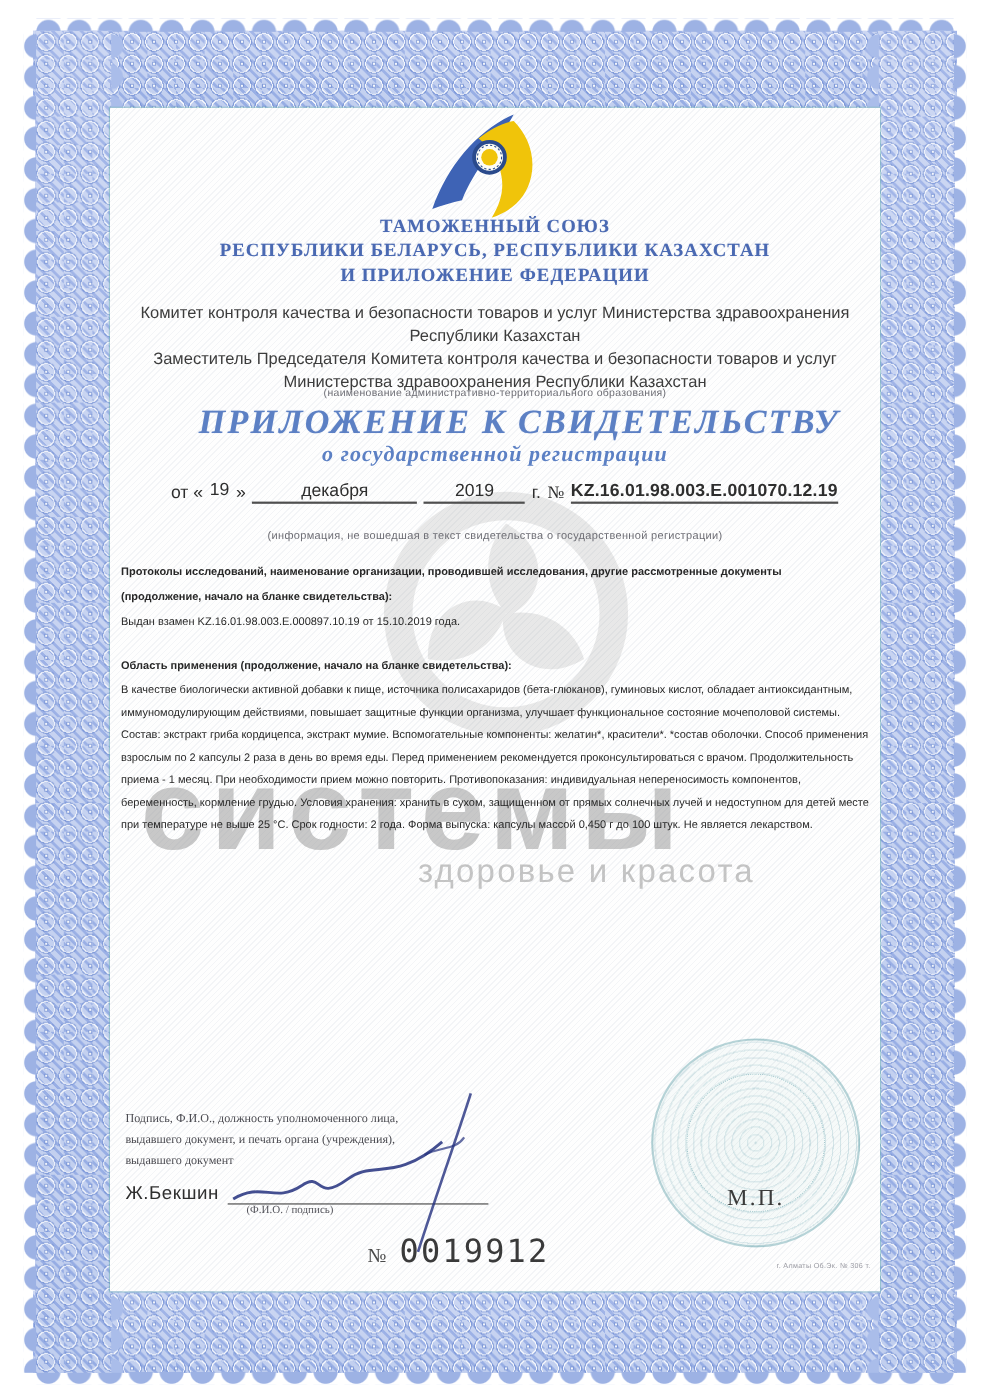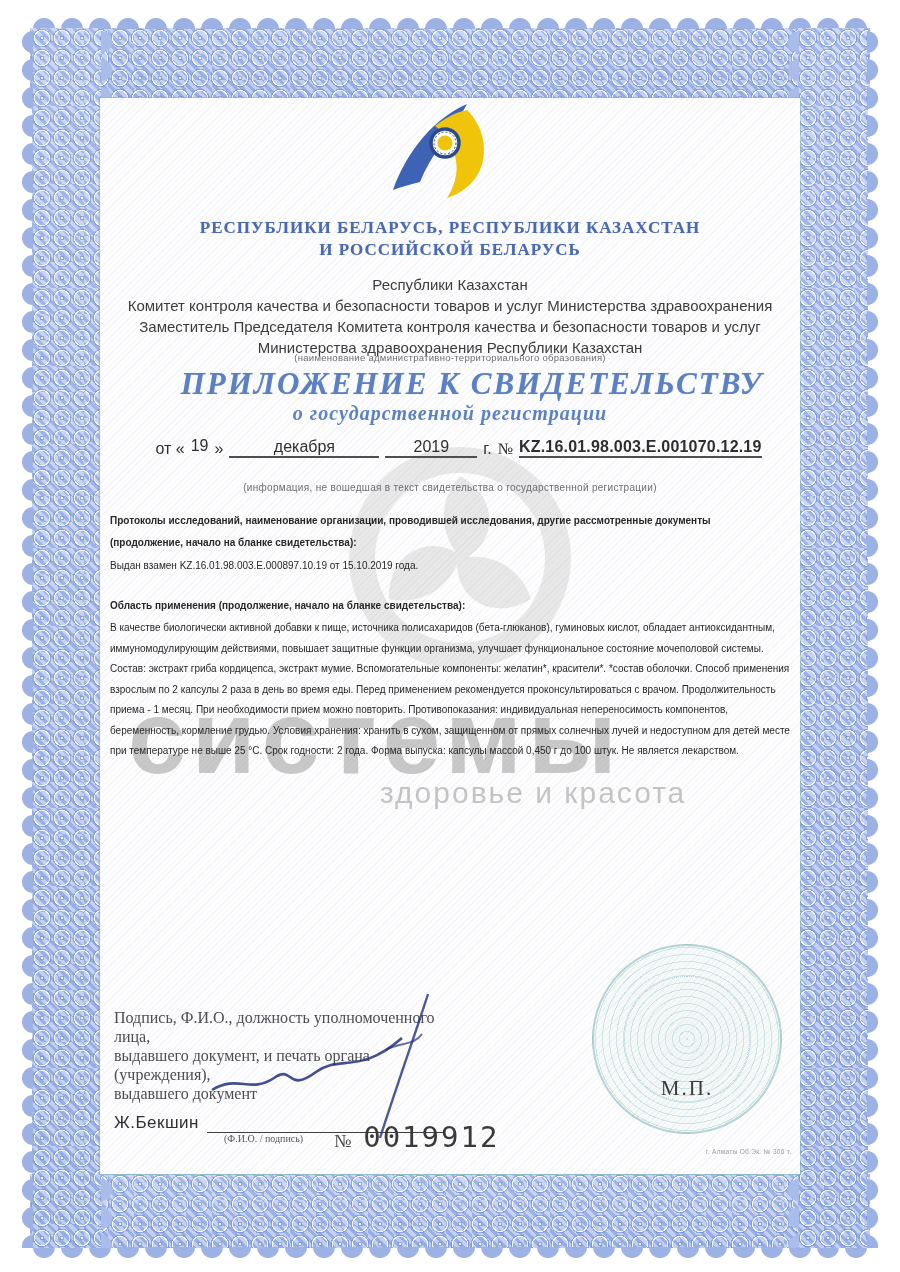--- a/index.html
+++ b/index.html
@@ -70,21 +70,21 @@
   
   .para { color:#272727; font-size:10px; line-height:20.5px; text-align:left; }
   .para b, .bold-head { font-weight:bold; }
 
   
   .wm-brand { color:rgba(143,143,143,.48); font-weight:bold; font-size:104px; letter-spacing:6px;
               white-space:nowrap; }
   .wm-tagline { color:rgba(150,150,150,.55); font-size:30px; letter-spacing:2px; white-space:nowrap; }
 
   
-  .sig-note { color:#4c4c52; font-family:"Liberation Serif", serif; font-size:16px; line-height:19px; }
+  .sig-note { color:#4c4c52; font-family:"Liberation Serif", serif; font-size:11px; line-height:19px; }
   .sig-name { color:#2f2f2f; font-size:17px; letter-spacing:.5px; }
   .sig-line { border-bottom:1.5px solid #3f3f3f; }
   .sig-caption { color:#55555c; font-family:"Liberation Serif", serif; font-size:10px; }
 
   
   .stamp { width:190px; height:190px; border-radius:50%;
     border:2px solid rgba(78,150,160,.38);
     background:
       repeating-radial-gradient(circle at 50% 50%, rgba(86,152,168,.22) 0 1px, rgba(0,0,0,0) 1px 7px),
       radial-gradient(circle at 50% 50%, rgba(130,190,180,.10), rgba(130,190,180,.04));
@@ -131,26 +131,27 @@
     <div class="abs" style="left:0; right:0; top:4px; display:flex; justify-content:center;">
       <svg width="150" height="96" viewBox="0 0 150 96">
         <path fill="#3e63b5" d="M18,88 C32,48 60,16 92,2 C84,17 74,30 67,41 C58,54 50,67 45,80 C36,82 26,85 18,88 Z"></path>
         <path fill="#f0c40a" d="M92,8 C104,20 112,38 108,58 C104,78 90,90 72,96 C80,83 83,71 81,59 C79,45 72,33 60,24 C70,16 81,10 92,8 Z"></path>
         <circle cx="70" cy="41" r="14" fill="#fdfdf6" stroke="#2a4a8c" stroke-width="3.5"></circle>
         <circle cx="70" cy="41" r="7.5" fill="#f0c40a"></circle>
         <circle cx="70" cy="41" r="11" fill="none" stroke="#2a4a8c" stroke-width="1" stroke-dasharray="2 2"></circle>
       </svg>
     </div>
 
+    <div class="abs center union-line" style="top:98px;">ТАМОЖЕННЫЙ СОЮЗ</div>
     <div class="abs center union-line" style="top:120px;">РЕСПУБЛИКИ БЕЛАРУСЬ, РЕСПУБЛИКИ КАЗАХСТАН</div>
-    <div class="abs center union-line" style="top:142px;">И РОССИЙСКОЙ БЕЛАРУСЬ</div>
+    <div class="abs center union-line" style="top:142px;">И ПРИЛОЖЕНИЕ ФЕДЕРАЦИИ</div>
 
     <div class="abs center" style="top:176px;">
+      <div class="issuer-line">Комитет контроля качества и безопасности товаров и услуг Министерства здравоохранения</div>
       <div class="issuer-line">Республики Казахстан</div>
-      <div class="issuer-line">Комитет контроля качества и безопасности товаров и услуг Министерства здравоохранения</div>
       <div class="issuer-line">Заместитель Председателя Комитета контроля качества и безопасности товаров и услуг</div>
       <div class="issuer-line">Министерства здравоохранения Республики Казахстан</div>
     </div>
 
     <div class="abs center tiny-caption" style="top:254px;">(наименование административно-территориального образования)</div>
 
     <div class="abs center title-main" style="top:268px;">ПРИЛОЖЕНИЕ К СВИДЕТЕЛЬСТВУ</div>
     <div class="abs center title-sub" style="top:304px;">о государственной регистрации</div>
 
     <div class="abs date-row" style="left:0; right:0; top:340px;padding-left:17px;">

